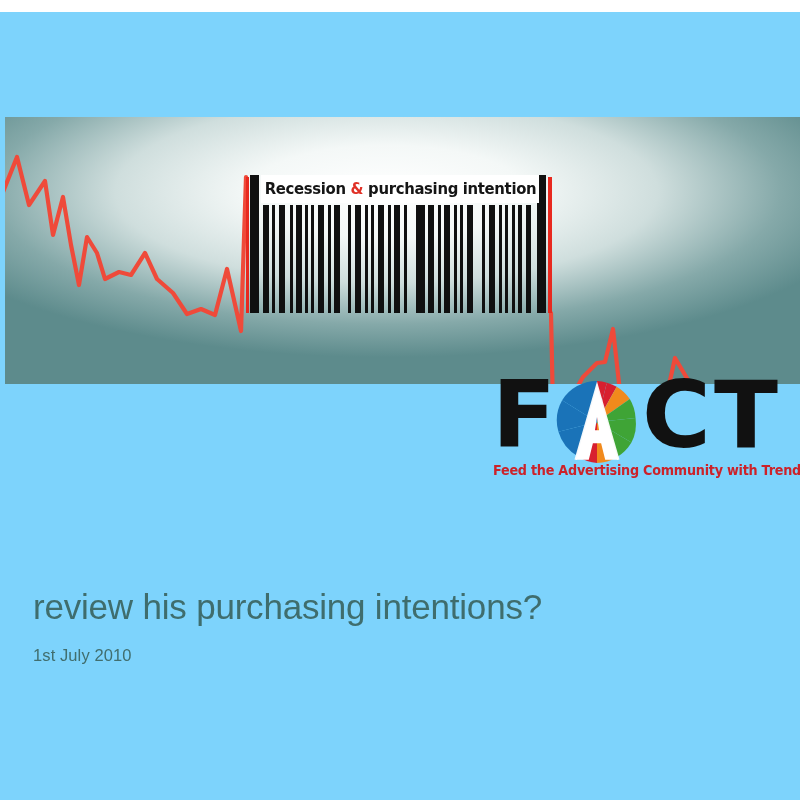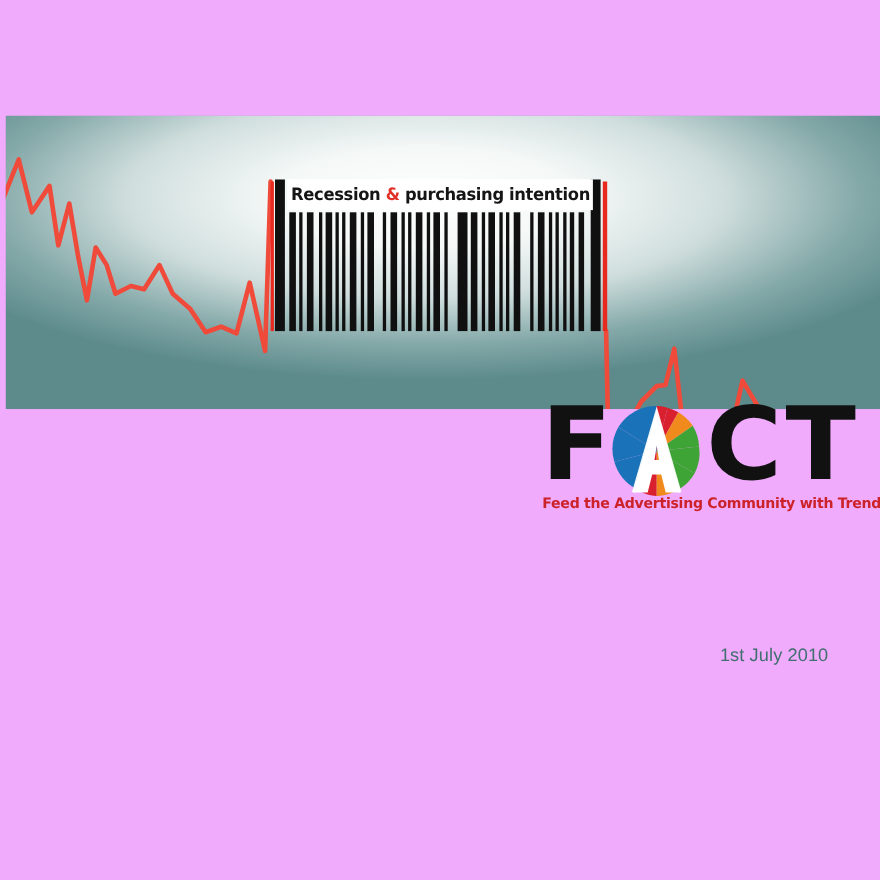--- a/index.html
+++ b/index.html
@@ -13,21 +13,22 @@
     position: relative;
     overflow: hidden;
     font-family: "Liberation Sans", sans-serif;
     -webkit-font-smoothing: antialiased;
   }
 
   
   #slide {
     position: absolute;
     inset: 0;
-    background: #f0abfc;
+    background: #7dd3fc;
+    margin-top: 12px;
   }
 
   
   #hero-banner {
     position: absolute;
     left: 5px;
     top: 105px;
     width: 795px;
     height: 267px;
     overflow: hidden;
@@ -130,21 +131,20 @@
     margin: 0;
     letter-spacing: -0.2px;
   }
   #slide-date {
     margin-top: 16px;
     font-family: "Liberation Sans", sans-serif;
     font-size: 16.5px;
     font-weight: 400;
     color: #416e6e;
     letter-spacing: 0.1px;
-    text-align: right;
   }
 </style>
 </head>
 <body>
 
 <div id="slide">
 
   <div id="hero-banner">
     <svg width="795" height="267" viewBox="0 0 795 267" xmlns="http://www.w3.org/2000/svg">
       <defs>
@@ -260,17 +260,17 @@
       </div>
 
       <span class="fact-letter" id="fact-letter-c">C</span>
       <span class="fact-letter" id="fact-letter-t">T</span>
     </div>
 
     <div id="fact-tagline">Feed the Advertising Community with Trends</div>
   </div>
 
   <div id="title-block">
-    <h1 id="slide-title"><br></h1>
+    <h1 id="slide-title"><br><span>review his purchasing intentions?</span></h1>
     <div id="slide-date">1st July 2010</div>
   </div>
 
 </div>
 
 </body></html>

